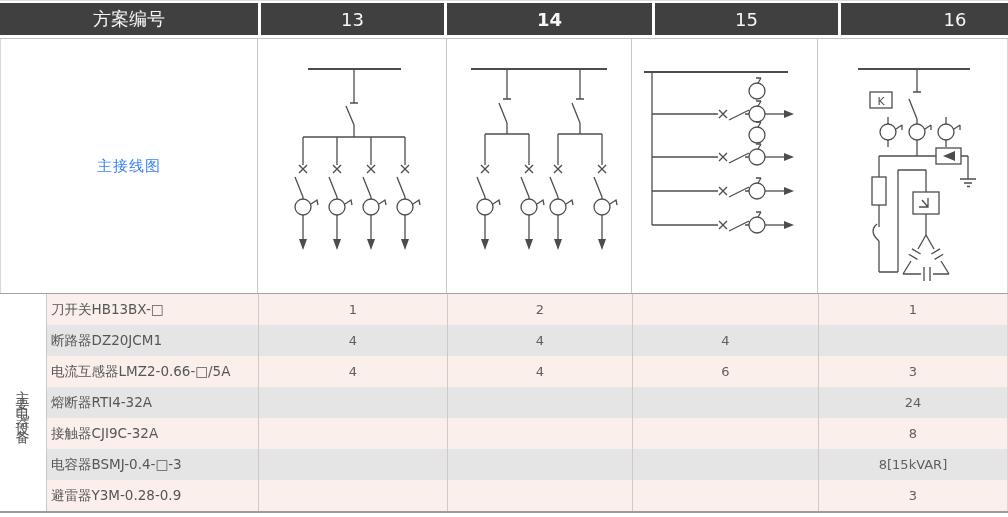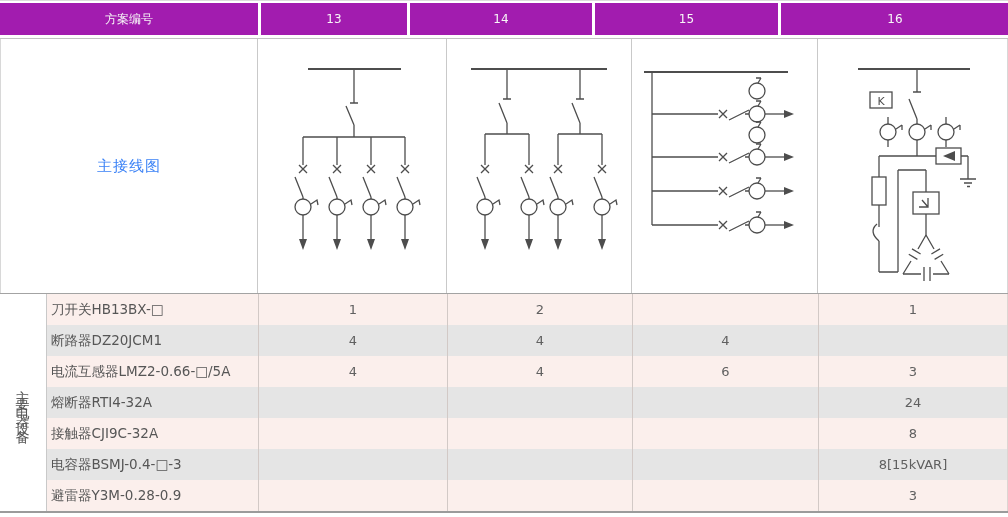--- a/index.html
+++ b/index.html
@@ -6,28 +6,28 @@
   body{
     width:1008px;height:517px;background:#ffffff;
     font-family:"DejaVu Sans","Liberation Sans",sans-serif;
     -webkit-font-smoothing:antialiased;
   }
   .wrap{position:relative;width:1008px;height:517px;background:#fff;border-top:1px solid #dcdcdc;box-sizing:border-box;}
 
   
   .hdr{position:absolute;left:0;top:2px;height:32px;display:flex;}
   .hcell{
-    background:#a21caf;color:#f7f7f7;font-size:12px;
+    background:#404040;color:#f7f7f7;font-size:18px;
     display:flex;align-items:center;justify-content:center;
     box-sizing:border-box;
   }
   .hcell+.hcell{margin-left:3px;}
   .hc0{width:258px;}
-  .hc1{width:146px;}
-  .hc2{width:182px;}
+  .hc1{width:183px;}
+  .hc2{width:205px;font-weight:bold;}
   .hc3{width:183px;}
   .hc4{width:228px;}
 
   
   .diagrow{
     position:absolute;left:0;top:37px;width:1008px;height:256px;
     display:flex;border-top:1px solid #c2c2c2;border-bottom:1px solid #a3a3a3;
     box-sizing:border-box;
   }
   .dcell{box-sizing:border-box;border-right:1px solid #c9c9c9;height:100%;

